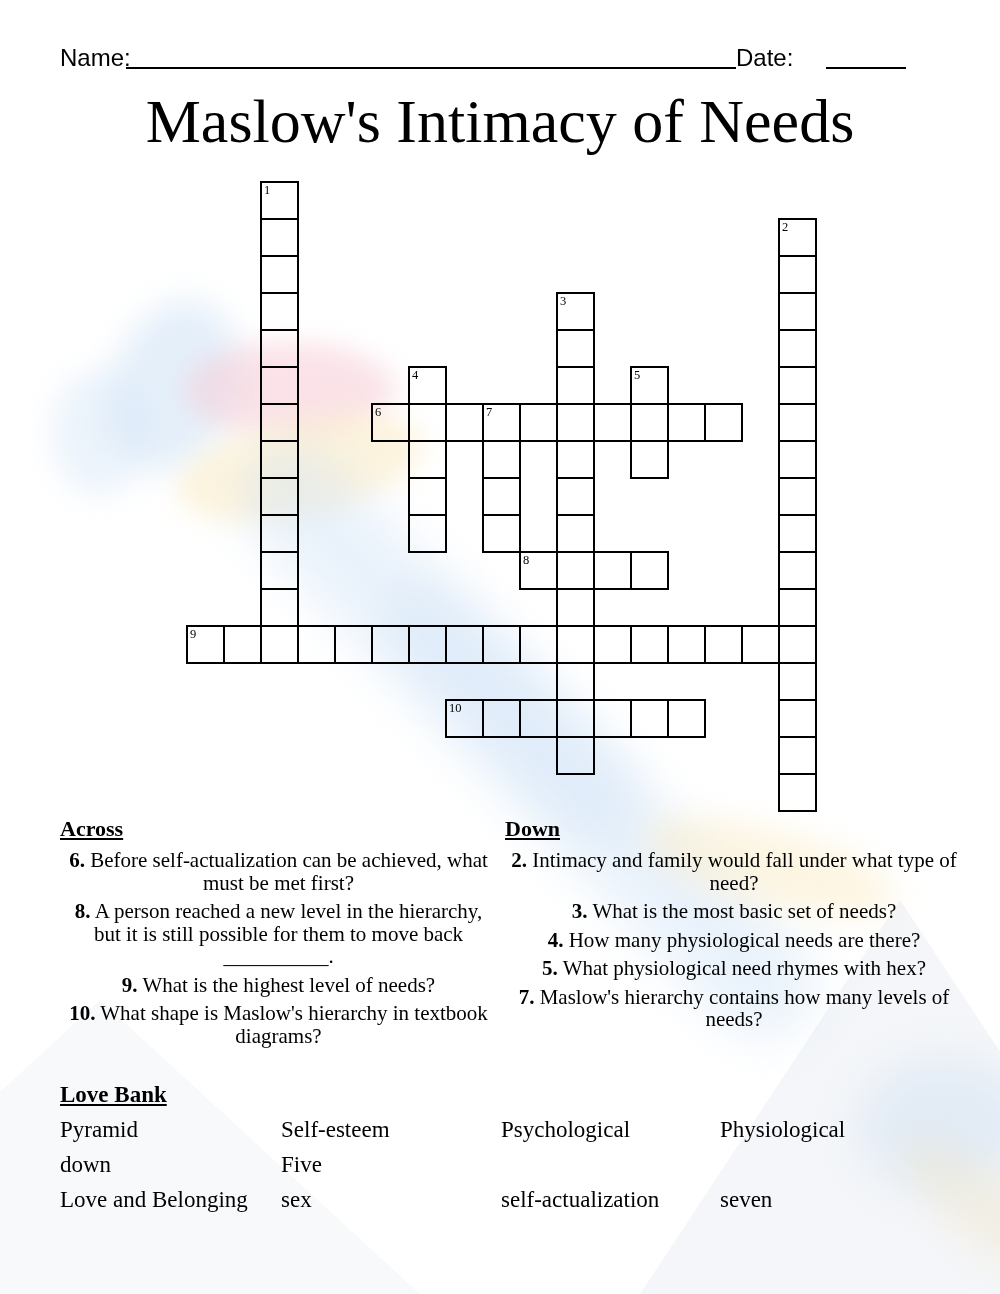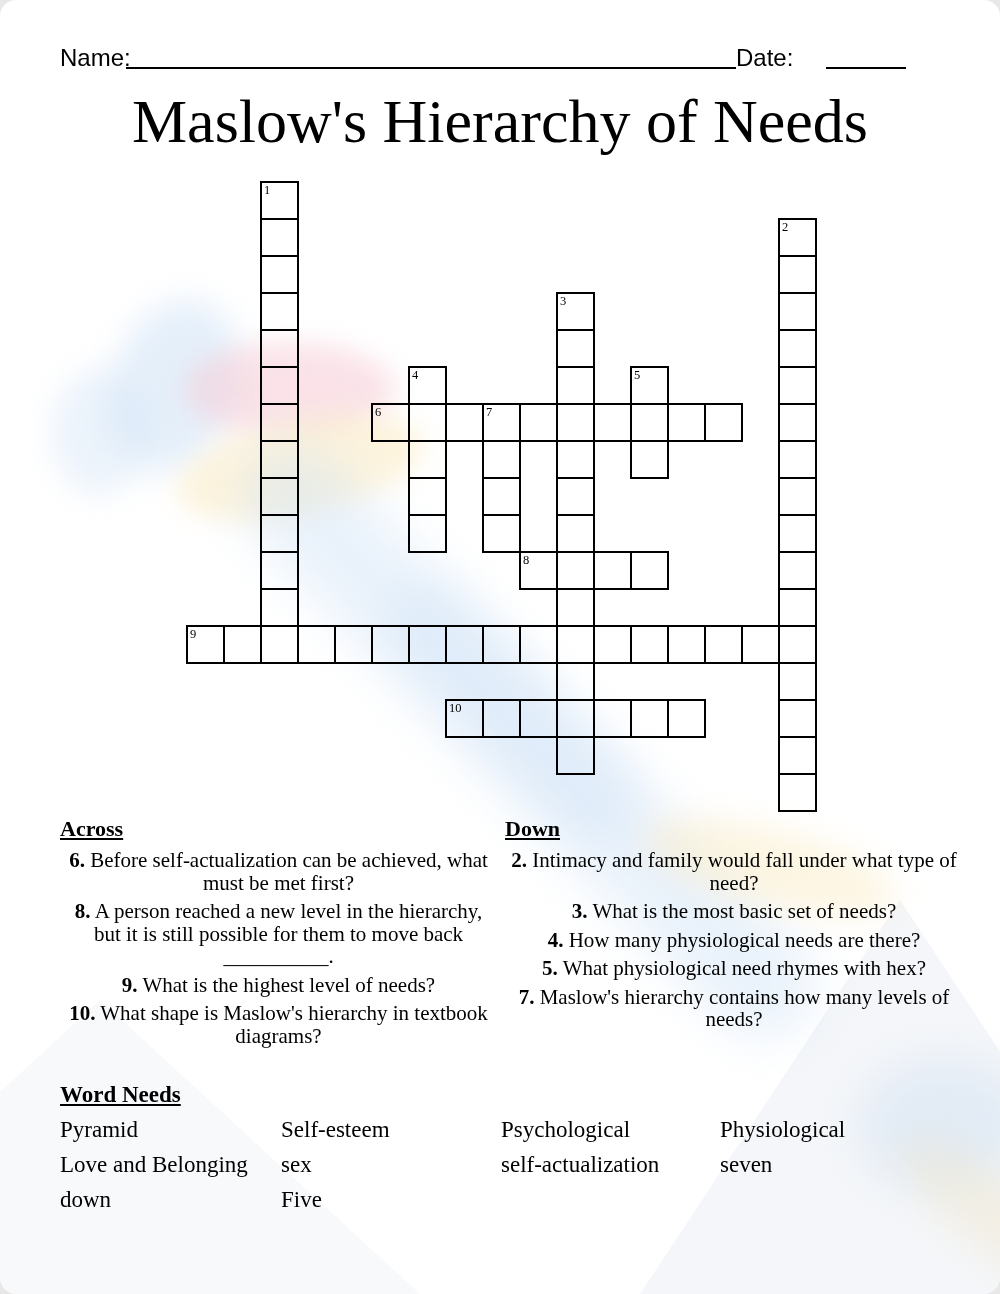--- a/index.html
+++ b/index.html
@@ -4,21 +4,20 @@
 <style>
   html,body{margin:0;padding:0;background:#e8e8e8;}
   .page{
     position:relative;
     width:1000px;height:1294px;
     margin:0 auto;
     background:#ffffff;
     overflow:hidden;
     font-family:"Liberation Serif", serif;
     color:#000;
-    border-radius:16px;
   }
   
   .wm{position:absolute;inset:0;z-index:0;pointer-events:none;}
   .blob{position:absolute;border-radius:50%;}
   .wm-blue1 {left:112px;top:298px;width:125px;height:175px;background:var(--wm-blue);opacity:.55;filter:blur(16px);transform:rotate(18deg);}
   .wm-blue2 {left:52px; top:370px;width:95px; height:125px;background:var(--wm-blue);opacity:.40;filter:blur(15px);}
   .wm-pink1 {left:185px;top:342px;width:210px;height:95px; background:var(--wm-pink);opacity:.55;filter:blur(13px);}
   .wm-yell1 {left:175px;top:420px;width:250px;height:95px; background:var(--wm-yellow);opacity:.60;filter:blur(13px);transform:rotate(-12deg);}
   .wm-band1 {left:295px;top:425px;width:780px;height:105px;background:var(--wm-blue);opacity:.45;filter:blur(24px);border-radius:60px;transform:rotate(46deg);transform-origin:0 0;}
   .wm-band2 {left:430px;top:560px;width:330px;height:90px; background:var(--wm-blue);opacity:.35;filter:blur(20px);border-radius:50px;transform:rotate(46deg);transform-origin:0 0;}
@@ -100,21 +99,21 @@
     <div class="blob wm-yell3"></div>
     <div class="tri wm-tri1"></div>
     <div class="tri wm-tri2"></div>
   </div>
 
   <span class="hdr-label name-label">Name:</span>
   <span class="fill-line name-line"></span>
   <span class="hdr-label date-label">Date:</span>
   <span class="fill-line date-line"></span>
 
-  <h1 class="title">Maslow's Hierarchy of Needs</h1>
+  <h1 class="title">Maslow's Intimacy of Needs</h1>
 
   <div class="grid" style="left: 186px; top: 181px;">
       <div class="cell" style="left: 74px; top: 0px;">
         <span class="cellnum">1</span>
       </div>
       <div class="cell" style="left: 74px; top: 37px;"></div>
       <div class="cell" style="left: 74px; top: 74px;"></div>
       <div class="cell" style="left: 74px; top: 111px;"></div>
       <div class="cell" style="left: 74px; top: 148px;"></div>
       <div class="cell" style="left: 74px; top: 185px;"></div>
@@ -226,25 +225,25 @@
   <div class="clue-col down-col">
     <h3>Down</h3>
     <p class="clue"><b>2.</b> <span>Intimacy and family would fall under what type of need?</span></p>
     <p class="clue"><b>3.</b> <span>What is the most basic set of needs?</span></p>
     <p class="clue"><b>4.</b> <span>How many physiological needs are there?</span></p>
     <p class="clue"><b>5.</b> <span>What physiological need rhymes with hex?</span></p>
     <p class="clue"><b>7.</b> <span>Maslow's hierarchy contains how many levels of needs?</span></p>
   </div>
 
   <div class="wordbank">
-    <h3>Word Needs</h3>
+    <h3>Love Bank</h3>
     <div class="wb-row">
       <span class="wb-cell wb-c0">Pyramid</span><span class="wb-cell wb-c1">Self-esteem</span><span class="wb-cell wb-c2">Psychological</span><span class="wb-cell wb-c3">Physiological</span>
     </div>
     <div class="wb-row">
+      <span class="wb-cell wb-c0">down</span><span class="wb-cell wb-c1">Five</span><span class="wb-cell wb-c2"></span><span class="wb-cell wb-c3"></span>
+    </div>
+    <div class="wb-row">
       <span class="wb-cell wb-c0">Love and Belonging</span><span class="wb-cell wb-c1">sex</span><span class="wb-cell wb-c2">self-actualization</span><span class="wb-cell wb-c3">seven</span>
     </div>
-    <div class="wb-row">
-      <span class="wb-cell wb-c0">down</span><span class="wb-cell wb-c1">Five</span><span class="wb-cell wb-c2"></span><span class="wb-cell wb-c3"></span>
-    </div>
   </div>
 
 </div>
 
 </body></html>

